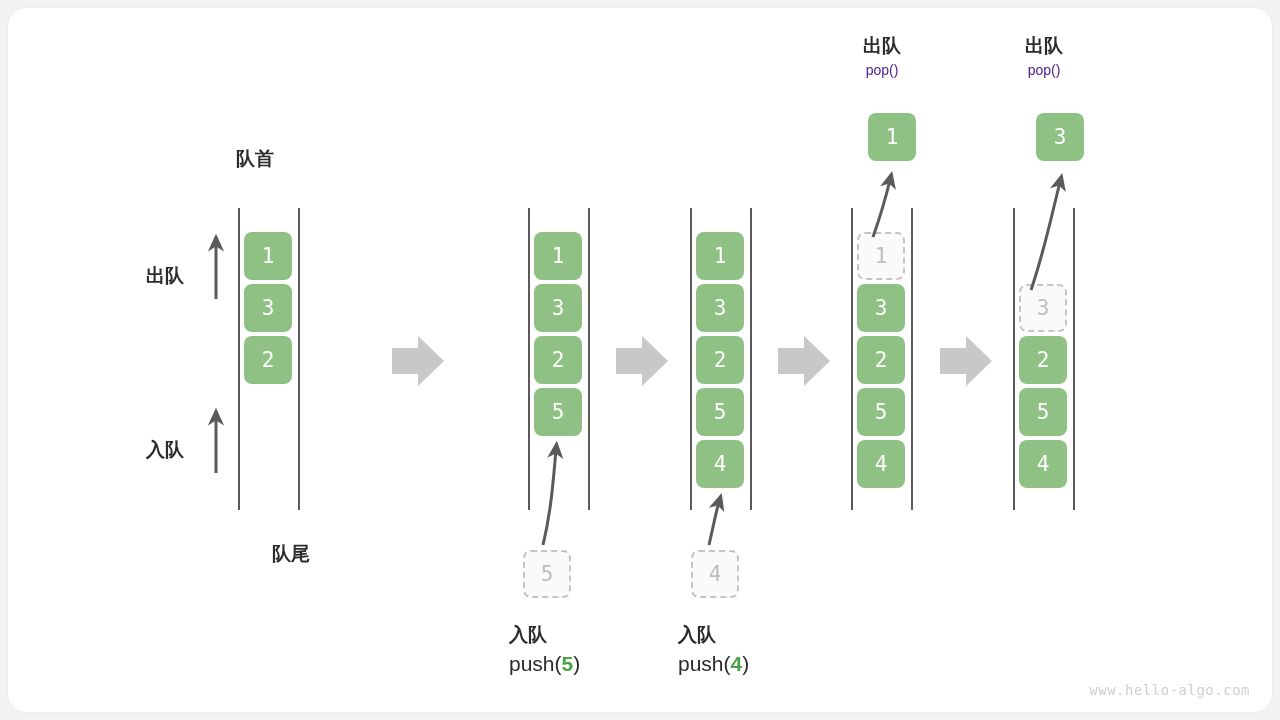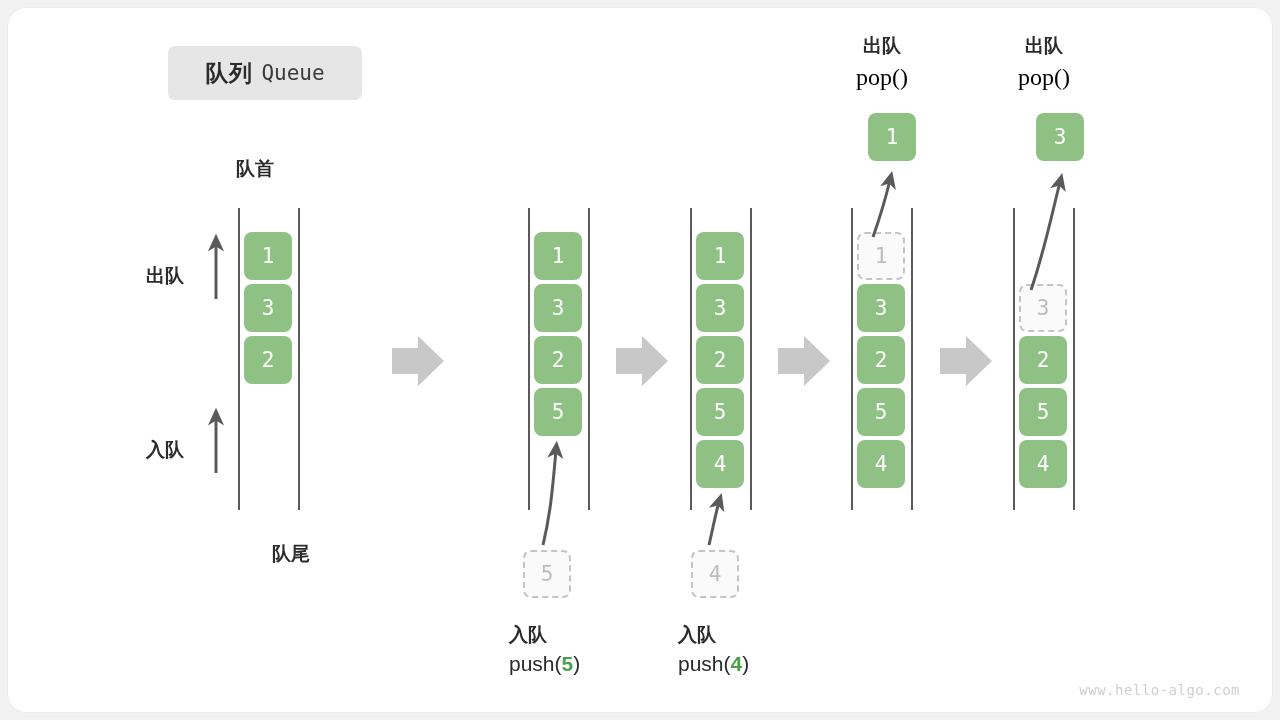--- a/index.html
+++ b/index.html
@@ -67,22 +67,22 @@
     text-align: center;
     white-space: nowrap;
     line-height: 1.45;
   }
   .hdr .cn {
     display: block;
     font-size: 19px; font-weight: bold; color: #2b2b2b;
   }
   .hdr .code {
     display: block;
-    font-family: Liberation Serif, serif;
-    font-size: 24px; color: #000000;
+    font-family: Liberation Sans, sans-serif;
+    font-size: 14px; color: #4c1d95;
   }
   
   .rail {
     position: absolute;
     width: 2px;
     background: #5a5a5a;
   }
   
   .cell {
     position: absolute;
@@ -98,44 +98,40 @@
     color: #ffffff;
   }
   .cell.ghost {
     background: #fafafa;
     color: #bdbdbd;
     border: 2px dashed #c4c4c4;
   }
   
   #watermark {
     position: absolute;
-    right: 40px; bottom: 22px;
+    right: 30px; bottom: 22px;
     font-family: "DejaVu Sans Mono", "Liberation Mono", monospace;
     font-size: 14px;
     color: #cfcfcf;
     letter-spacing: 0.5px;
   }
   svg.overlay {
     position: absolute; left: 0; top: 0;
     width: 1280px; height: 720px;
     pointer-events: none;
   }
 </style>
 </head>
 <body>
 
 <div id="stage">
   <div id="card"></div>
 
-  <div id="title-chip">
-    <span class="cn">队列</span>
-    <span class="en">Queue</span>
-  </div>
-
-  <div class="cnlabel" style="left:236px; top:156px;">队首</div>
+
+  <div class="cnlabel" style="left:236px; top:146px;">队首</div>
   <div class="cnlabel" style="left:236px; top:541px;margin-left:36px;">队尾</div>
 
   <div class="cnlabel" style="left:146px; top:263px;">出队</div>
   <div class="cnlabel" style="left:146px; top:437px;">入队</div>
 
   <div class="rail" style="left:238px; top:208px; height:302px;"></div>
   <div class="rail" style="left:298px; top:208px; height:302px;"></div>
   <div class="cell filled" style="left:244px; top:232px;">1</div>
   <div class="cell filled" style="left:244px; top:284px;">3</div>
   <div class="cell filled" style="left:244px; top:336px;">2</div>

